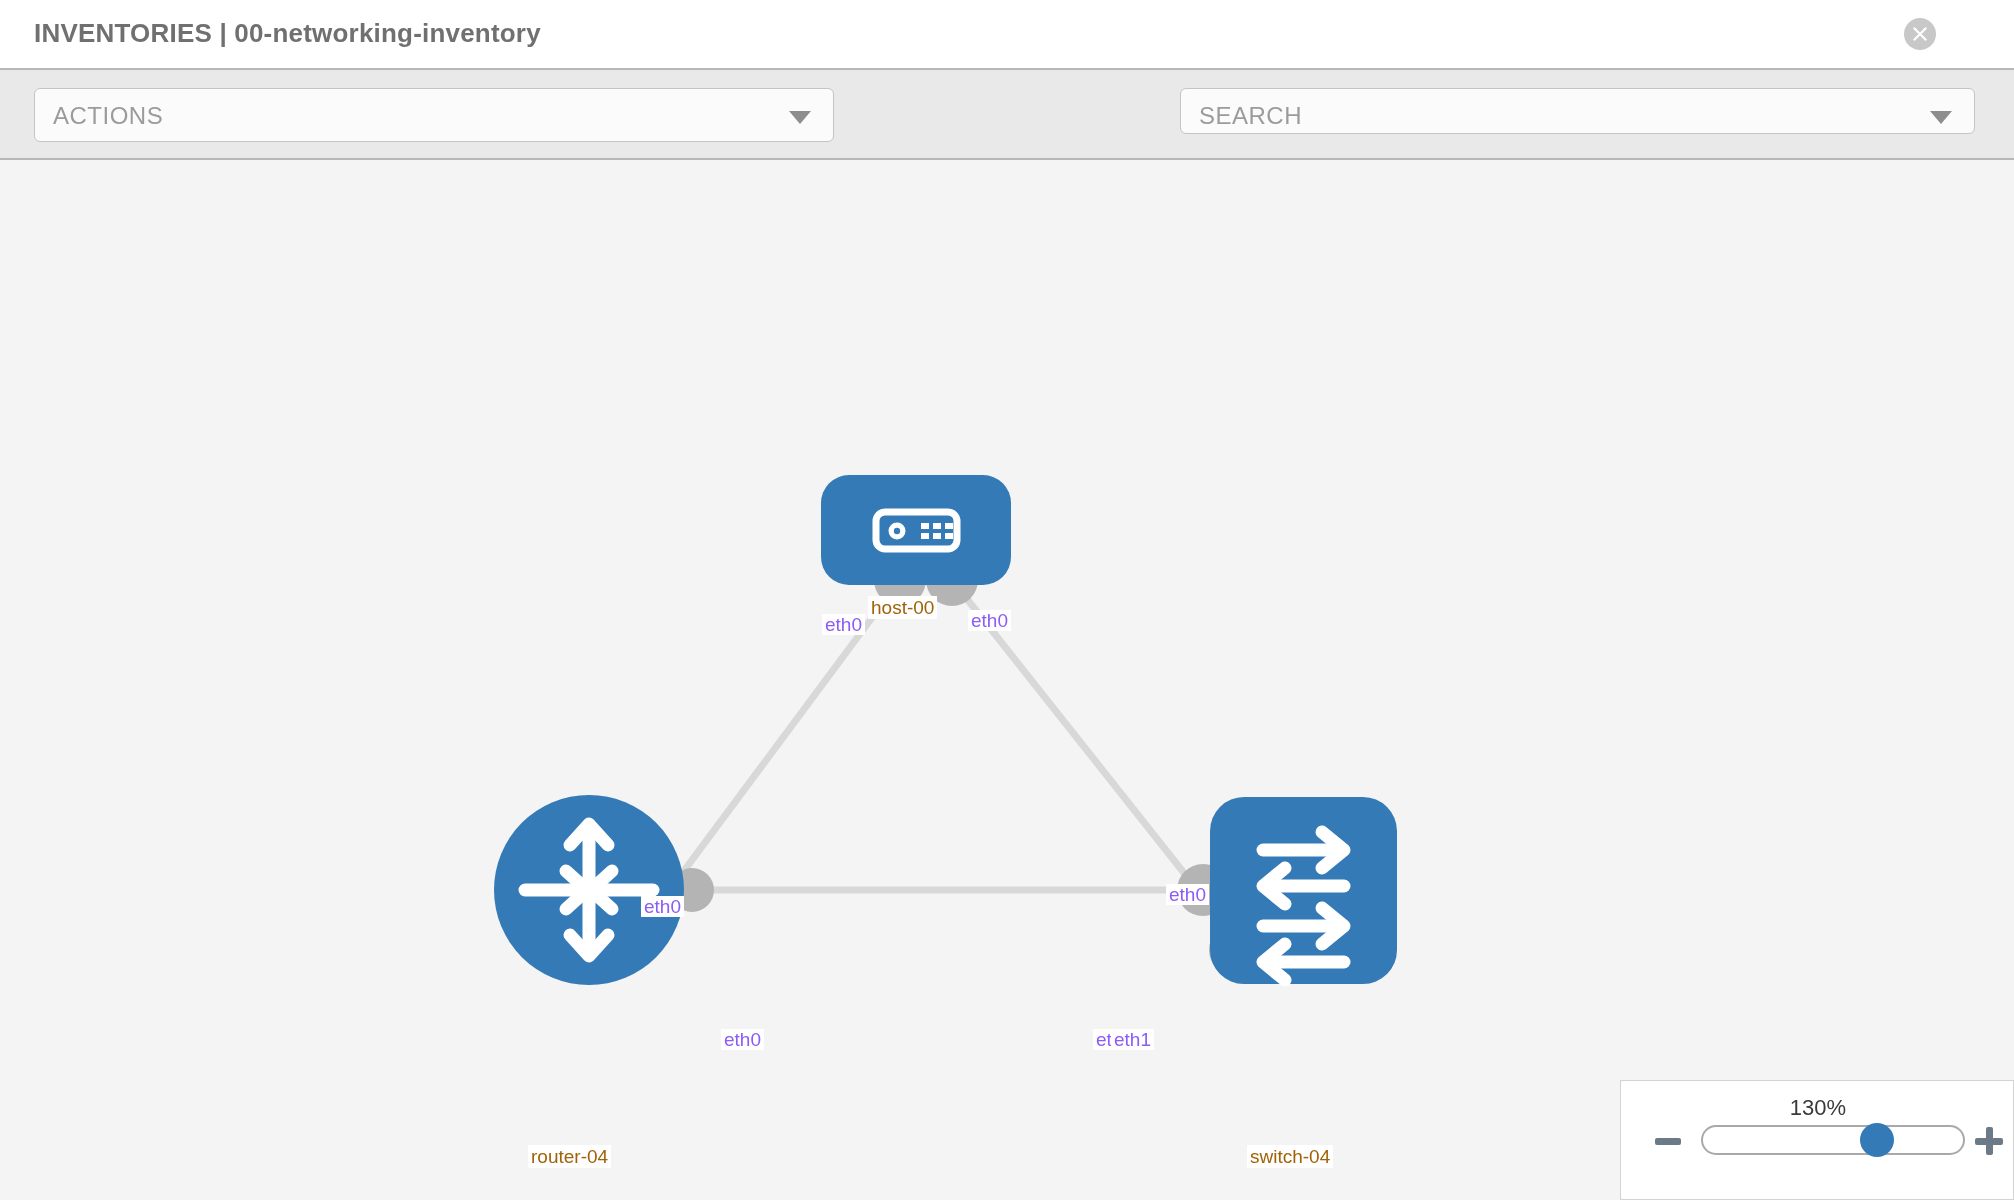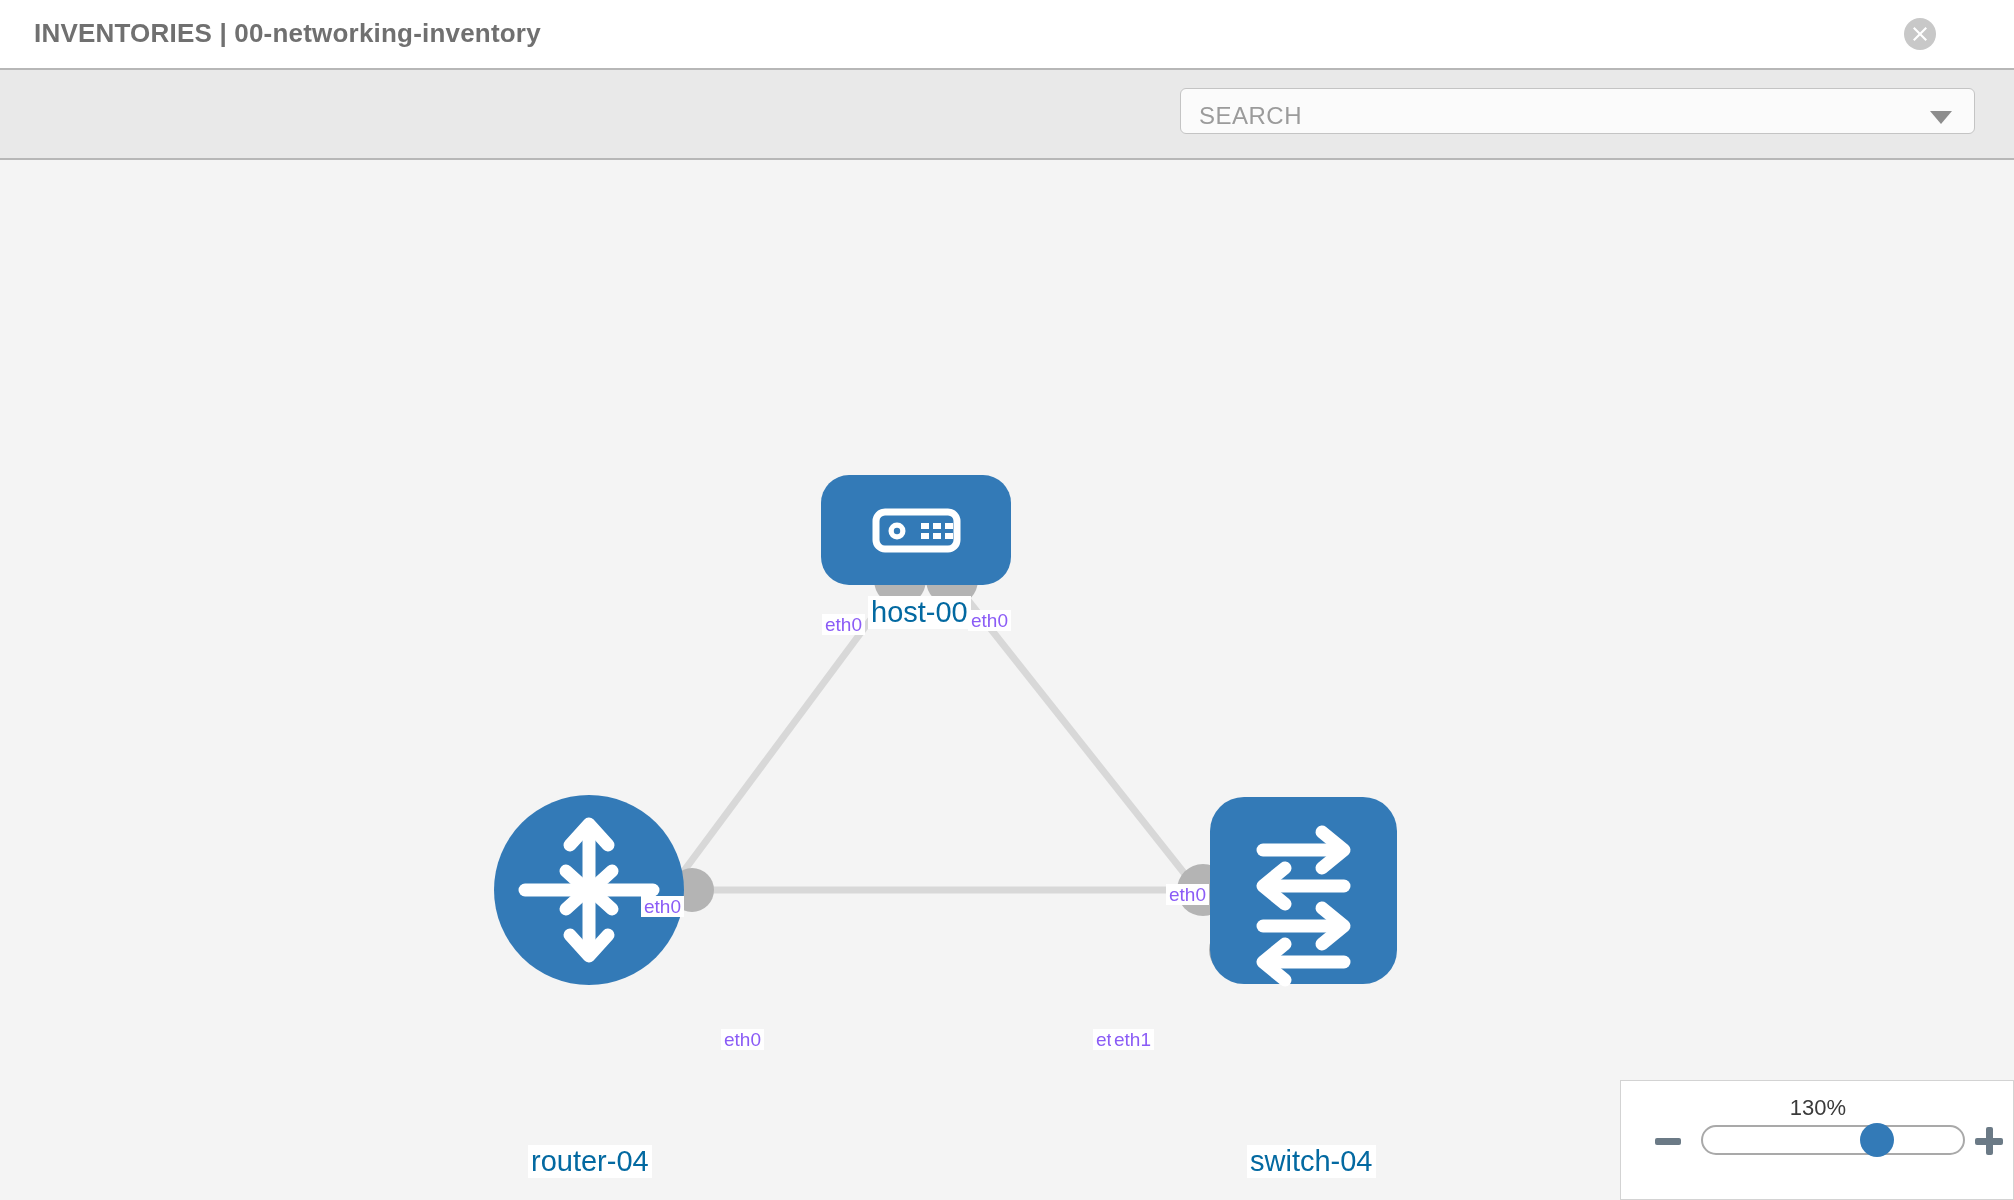--- a/index.html
+++ b/index.html
@@ -136,22 +136,22 @@
     position: absolute;
     left: 0; top: 0;
     width: 2014px;
     height: 1040px;
     display: block;
   }
 
   
   .node-label {
     position: absolute;
-    font-size: 29px;
-    color: #0369a1;
+    font-size: 19px;
+    color: #a16207;
     background: #ffffff;
     white-space: nowrap;
     line-height: 1.0;
     padding: 2px 3px;
   }
   .iface-label {
     position: absolute;
     font-size: 19px;
     color: #8b5cf6;
     background: #ffffff;
@@ -236,20 +236,24 @@
   <div class="page-title">INVENTORIES | 00-networking-inventory</div>
   <div class="close-btn">
     <svg class="x-glyph" viewBox="0 0 32 32">
       <path d="M10.5 9 L16 14.5 L21.5 9 L23 10.5 L17.5 16 L23 21.5 L21.5 23 L16 17.5 L10.5 23 L9 21.5 L14.5 16 L9 10.5 Z" fill="#ffffff"></path>
     </svg>
   </div>
 </div>
 
 <div class="toolbar">
 
+  <div class="actions-select">
+    <span class="sel-label">ACTIONS</span>
+    <span class="caret"></span>
+  </div>
 
   <svg class="tool-icon icon-wrench" viewBox="0 0 44 44">
     <g fill="#7b848c">
       <path d="M31.8 6.2 a11 11 0 0 0 -12.0 16.6 L7.6 34.9 a3.1 3.1 0 0 0 0 4.4 l1.6 1.6 a3.1 3.1 0 0 0 4.4 0 L25.8 28.7 a11 11 0 0 0 13.5 -14.6 l-6.0 6.0 -5.6 -1.3 -1.3 -5.6 Z"></path>
     </g>
   </svg>
 
   <svg class="tool-icon icon-key" viewBox="0 0 44 44">
     <g fill="#7b848c">
       <path d="M16 8 a9.5 9.5 0 1 0 0 19 a9.5 9.5 0 0 0 8.9 -6.2 L33 20.8 l0 5.0 l3.6 0 l0 -5.0 l2.6 0 l0 -5.7 l-14.3 0 A9.5 9.5 0 0 0 16 8 Z M16 13.6 a3.9 3.9 0 1 1 0 7.8 a3.9 3.9 0 0 1 0 -7.8 Z"></path>

